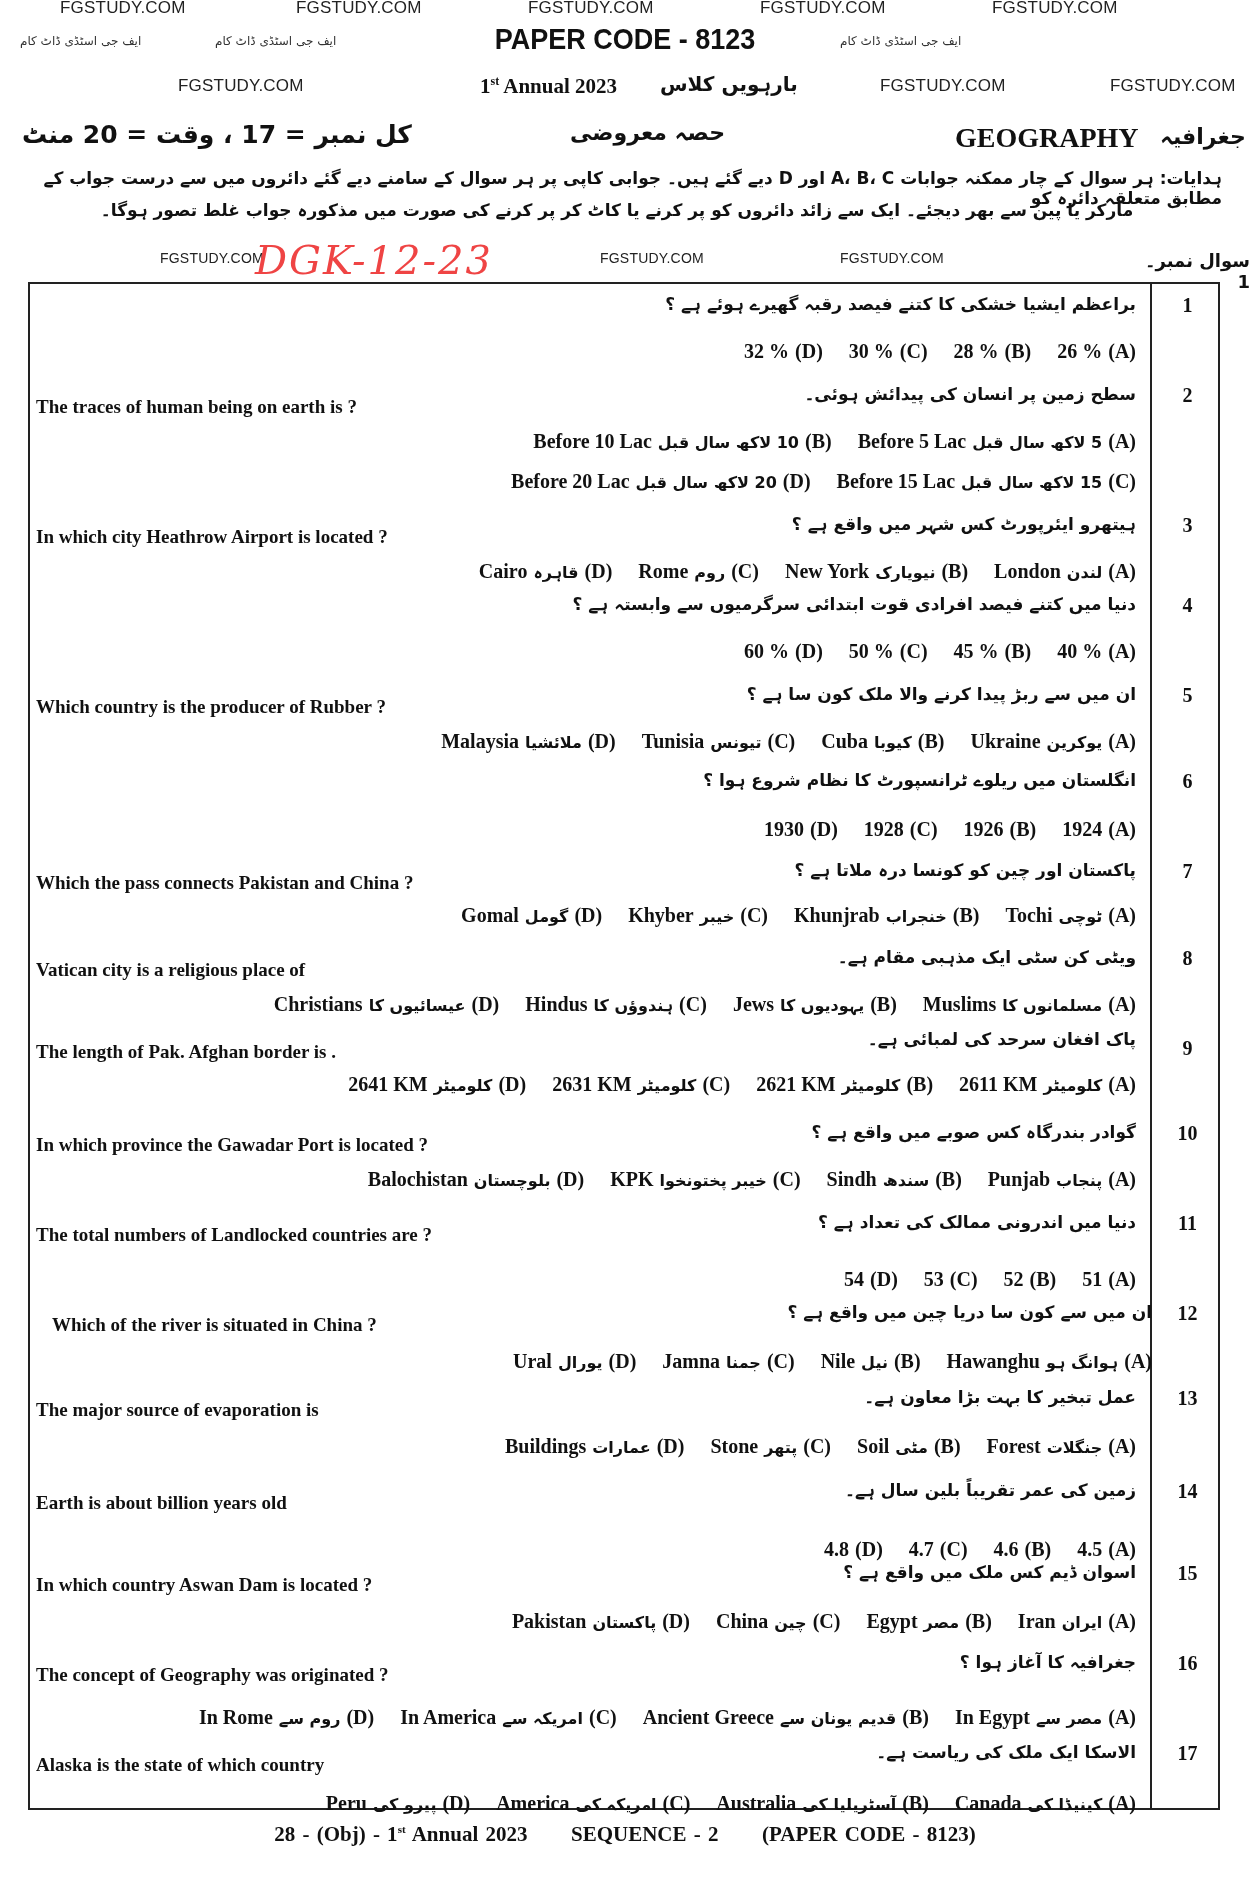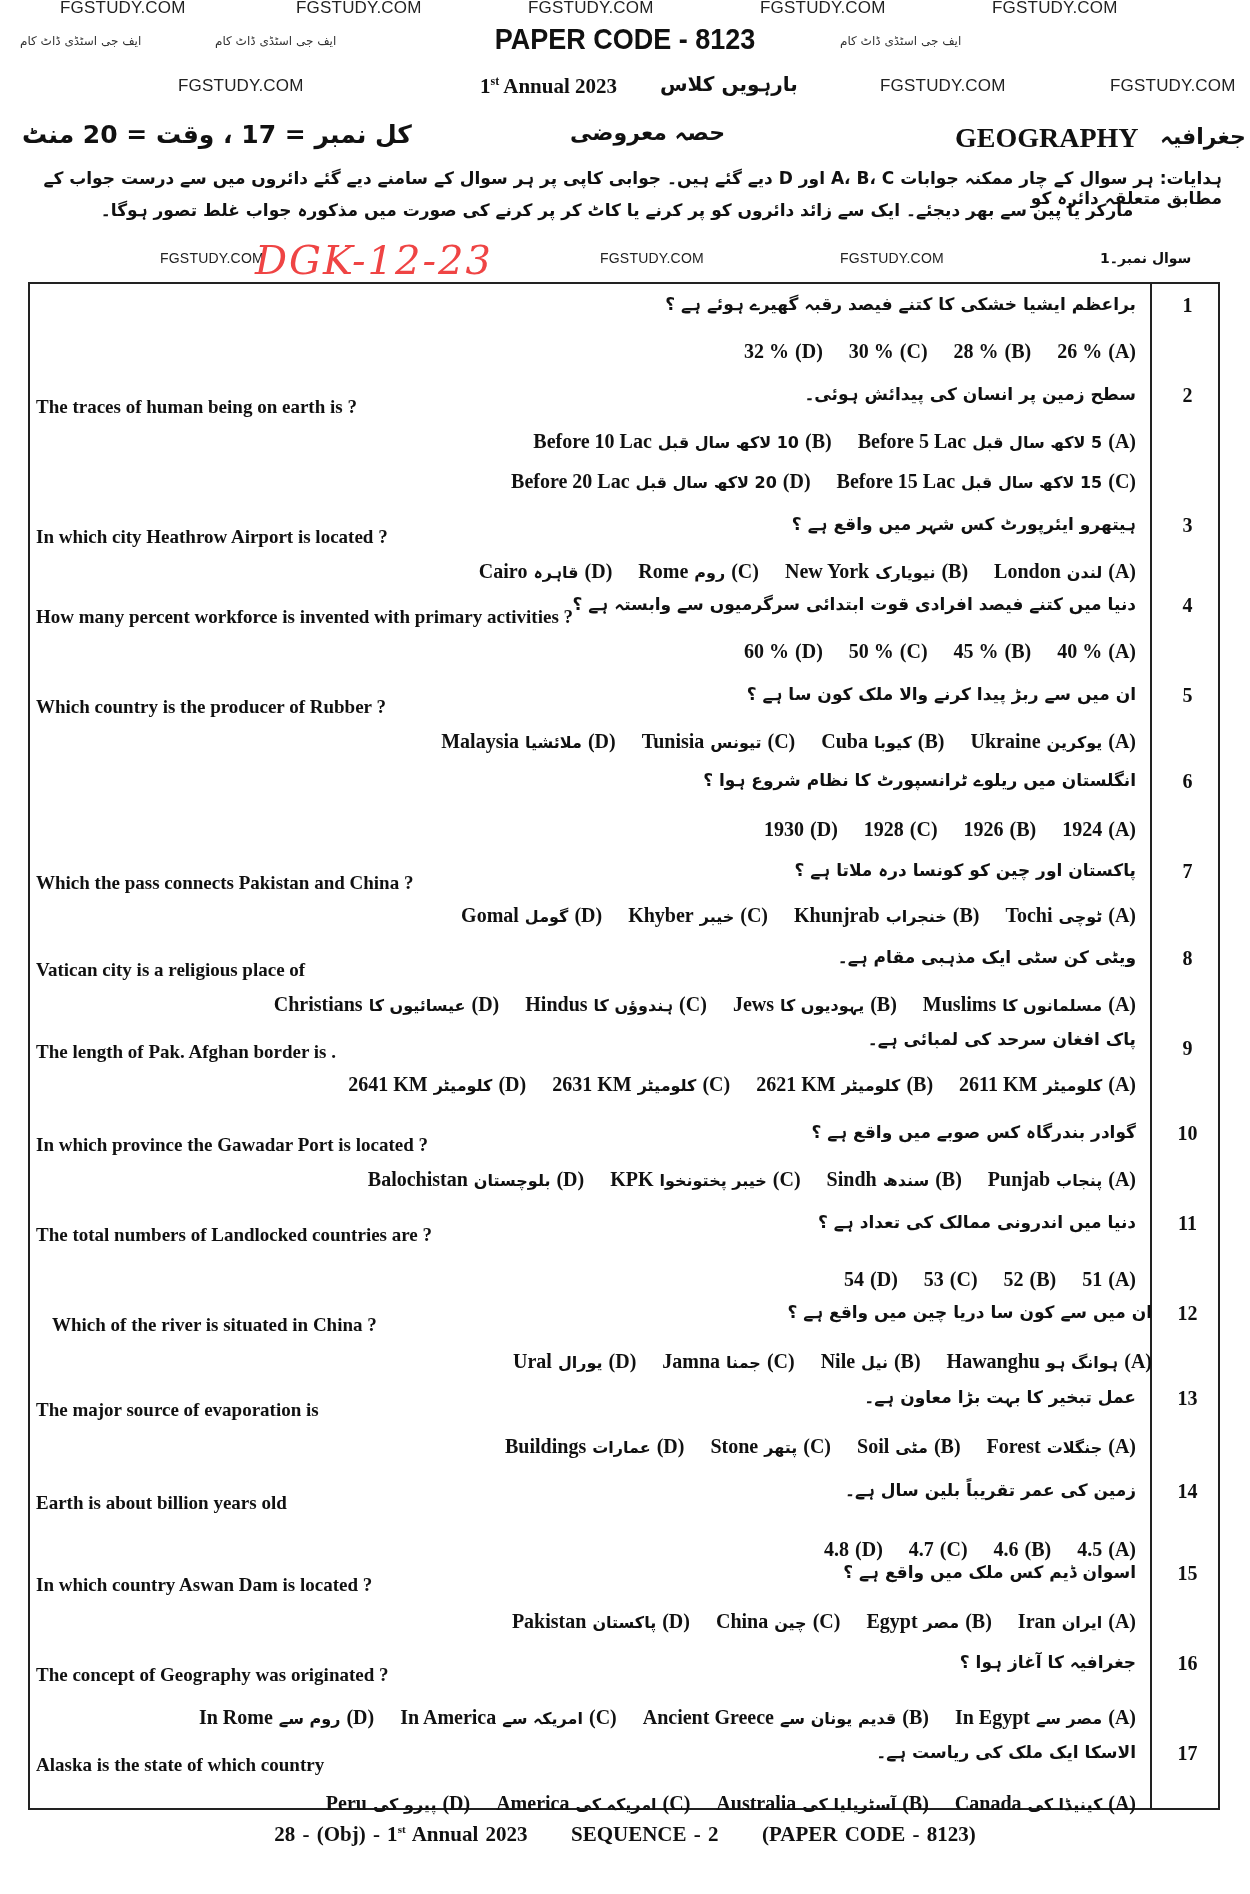--- a/index.html
+++ b/index.html
@@ -11,21 +11,21 @@
   .title { position: absolute; left: 0; width: 1250px; top: 22px; text-align: center; font-family: "Liberation Sans", sans-serif; font-weight: bold; font-size: 30px; transform: scaleX(0.9); }
   .annual { position: absolute; left: 480px; top: 74px; font-family: "Liberation Serif", serif; font-weight: bold; font-size: 21px; }
   .annual sup { font-size: 12px; }
   .annual-ur { position: absolute; left: 660px; top: 72px; font-size: 20px; font-weight: bold; }
   .hdr-left { position: absolute; left: 22px; top: 120px; font-size: 25px; font-weight: bold; direction: rtl; font-family: "DejaVu Sans", sans-serif; }
   .hdr-mid { position: absolute; left: 570px; top: 120px; font-size: 22px; font-weight: bold; }
   .hdr-right { position: absolute; left: 955px; top: 122px; font-size: 28px; font-weight: bold; font-family: "Liberation Serif", serif; }
   .hdr-right-ur { position: absolute; left: 1160px; top: 124px; font-size: 22px; font-weight: bold; }
   .instr { position: absolute; right: 28px; width: 1210px; text-align: right; font-size: 17px; font-weight: bold; direction: rtl; font-family: "DejaVu Sans", sans-serif; }
   .handwriting { position: absolute; left: 255px; top: 237px; font-family: "DejaVu Serif", serif; font-style: italic; font-size: 40px; letter-spacing: 2px; color: #ef4444; }
-  .qlabel { position: absolute; left: 1100px; top: 250px; font-size: 14px; font-weight: bold; }
+  .qlabel { position: absolute; left: 1133px; top: 250px; font-size: 18px; font-weight: bold; }
   .frame { position: absolute; left: 28px; top: 282px; width: 1192px; height: 1528px; border: 2px solid #222; }
   .divider { position: absolute; left: 1150px; top: 282px; width: 2px; height: 1528px; background: #222; }
   .qrow { position: absolute; left: 30px; width: 1120px; }
   .q-en { position: absolute; left: 6px; font-family: "Liberation Serif", serif; font-weight: bold; font-size: 19px; white-space: nowrap; }
   .q-ur { position: absolute; right: 14px; font-family: "DejaVu Sans", sans-serif; font-weight: bold; font-size: 17px; white-space: nowrap; direction: rtl; }
   .q-num { position: absolute; left: 1160px; width: 55px; text-align: center; font-family: "Liberation Serif", serif; font-weight: bold; font-size: 20px; }
   .opts { position: absolute; right: 14px; display: flex; flex-direction: row-reverse; gap: 26px; white-space: nowrap; font-family: "Liberation Serif", serif; font-weight: bold; font-size: 20px; }
   .opt { display: inline-flex; flex-direction: row-reverse; align-items: baseline; gap: 6px; }
   .opt .ol { font-weight: bold; }
   .opt .ou { font-family: "DejaVu Sans", sans-serif; font-size: 16px; direction: rtl; }
@@ -147,21 +147,20 @@
         </span>
         <span class="opt">
           <span class="ol">(D)</span>
           <span class="ou">قاہرہ</span>
           <span>Cairo</span>
         </span>
       </div>
     </div>
     <div class="q-num" style="top: 514px;">3</div>
     <div class="qrow" style="top: 592px; height: 90px;">
-      <div class="q-en" style="top: 14px;">How many percent workforce is invented with primary activities ?</div>
       <div class="q-ur" style="top: 2px;">دنیا میں کتنے فیصد افرادی قوت ابتدائی سرگرمیوں سے وابستہ ہے ؟</div>
       <div class="opts" style="top: 48px;">
         <span class="opt">
           <span class="ol">(A)</span>
           <span>40 %</span>
         </span>
         <span class="opt">
           <span class="ol">(B)</span>
           <span>45 %</span>
         </span>

